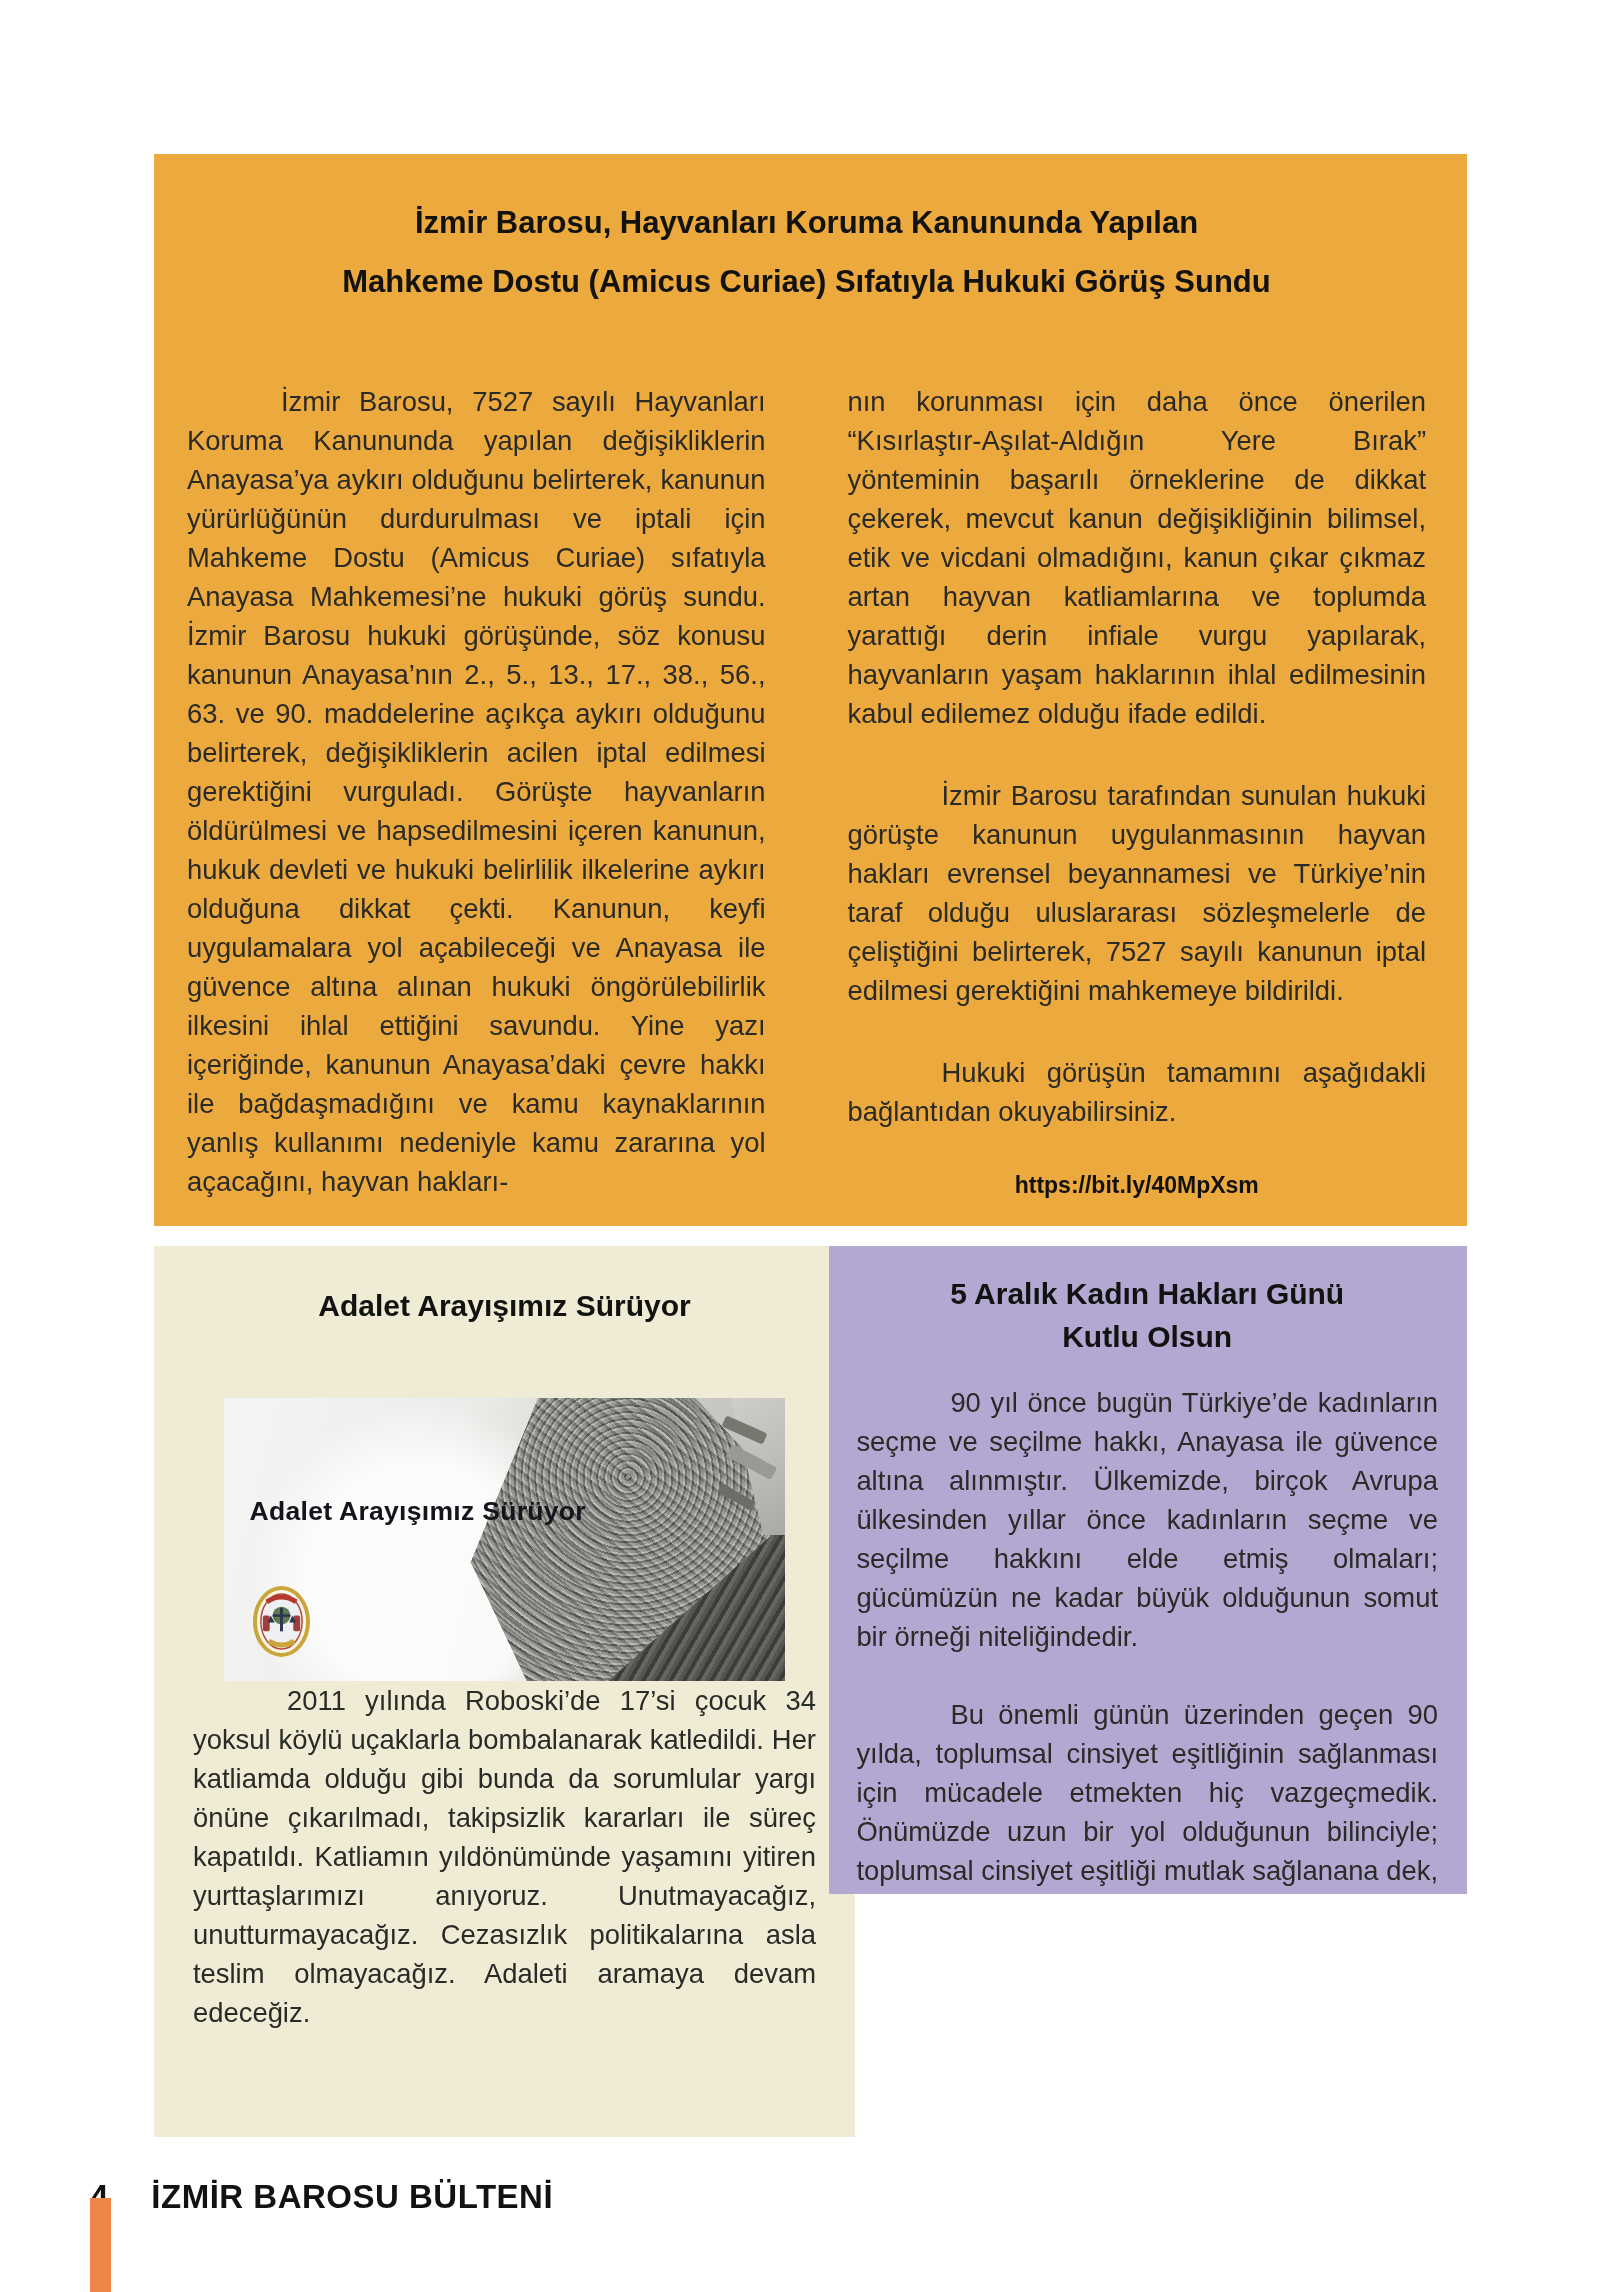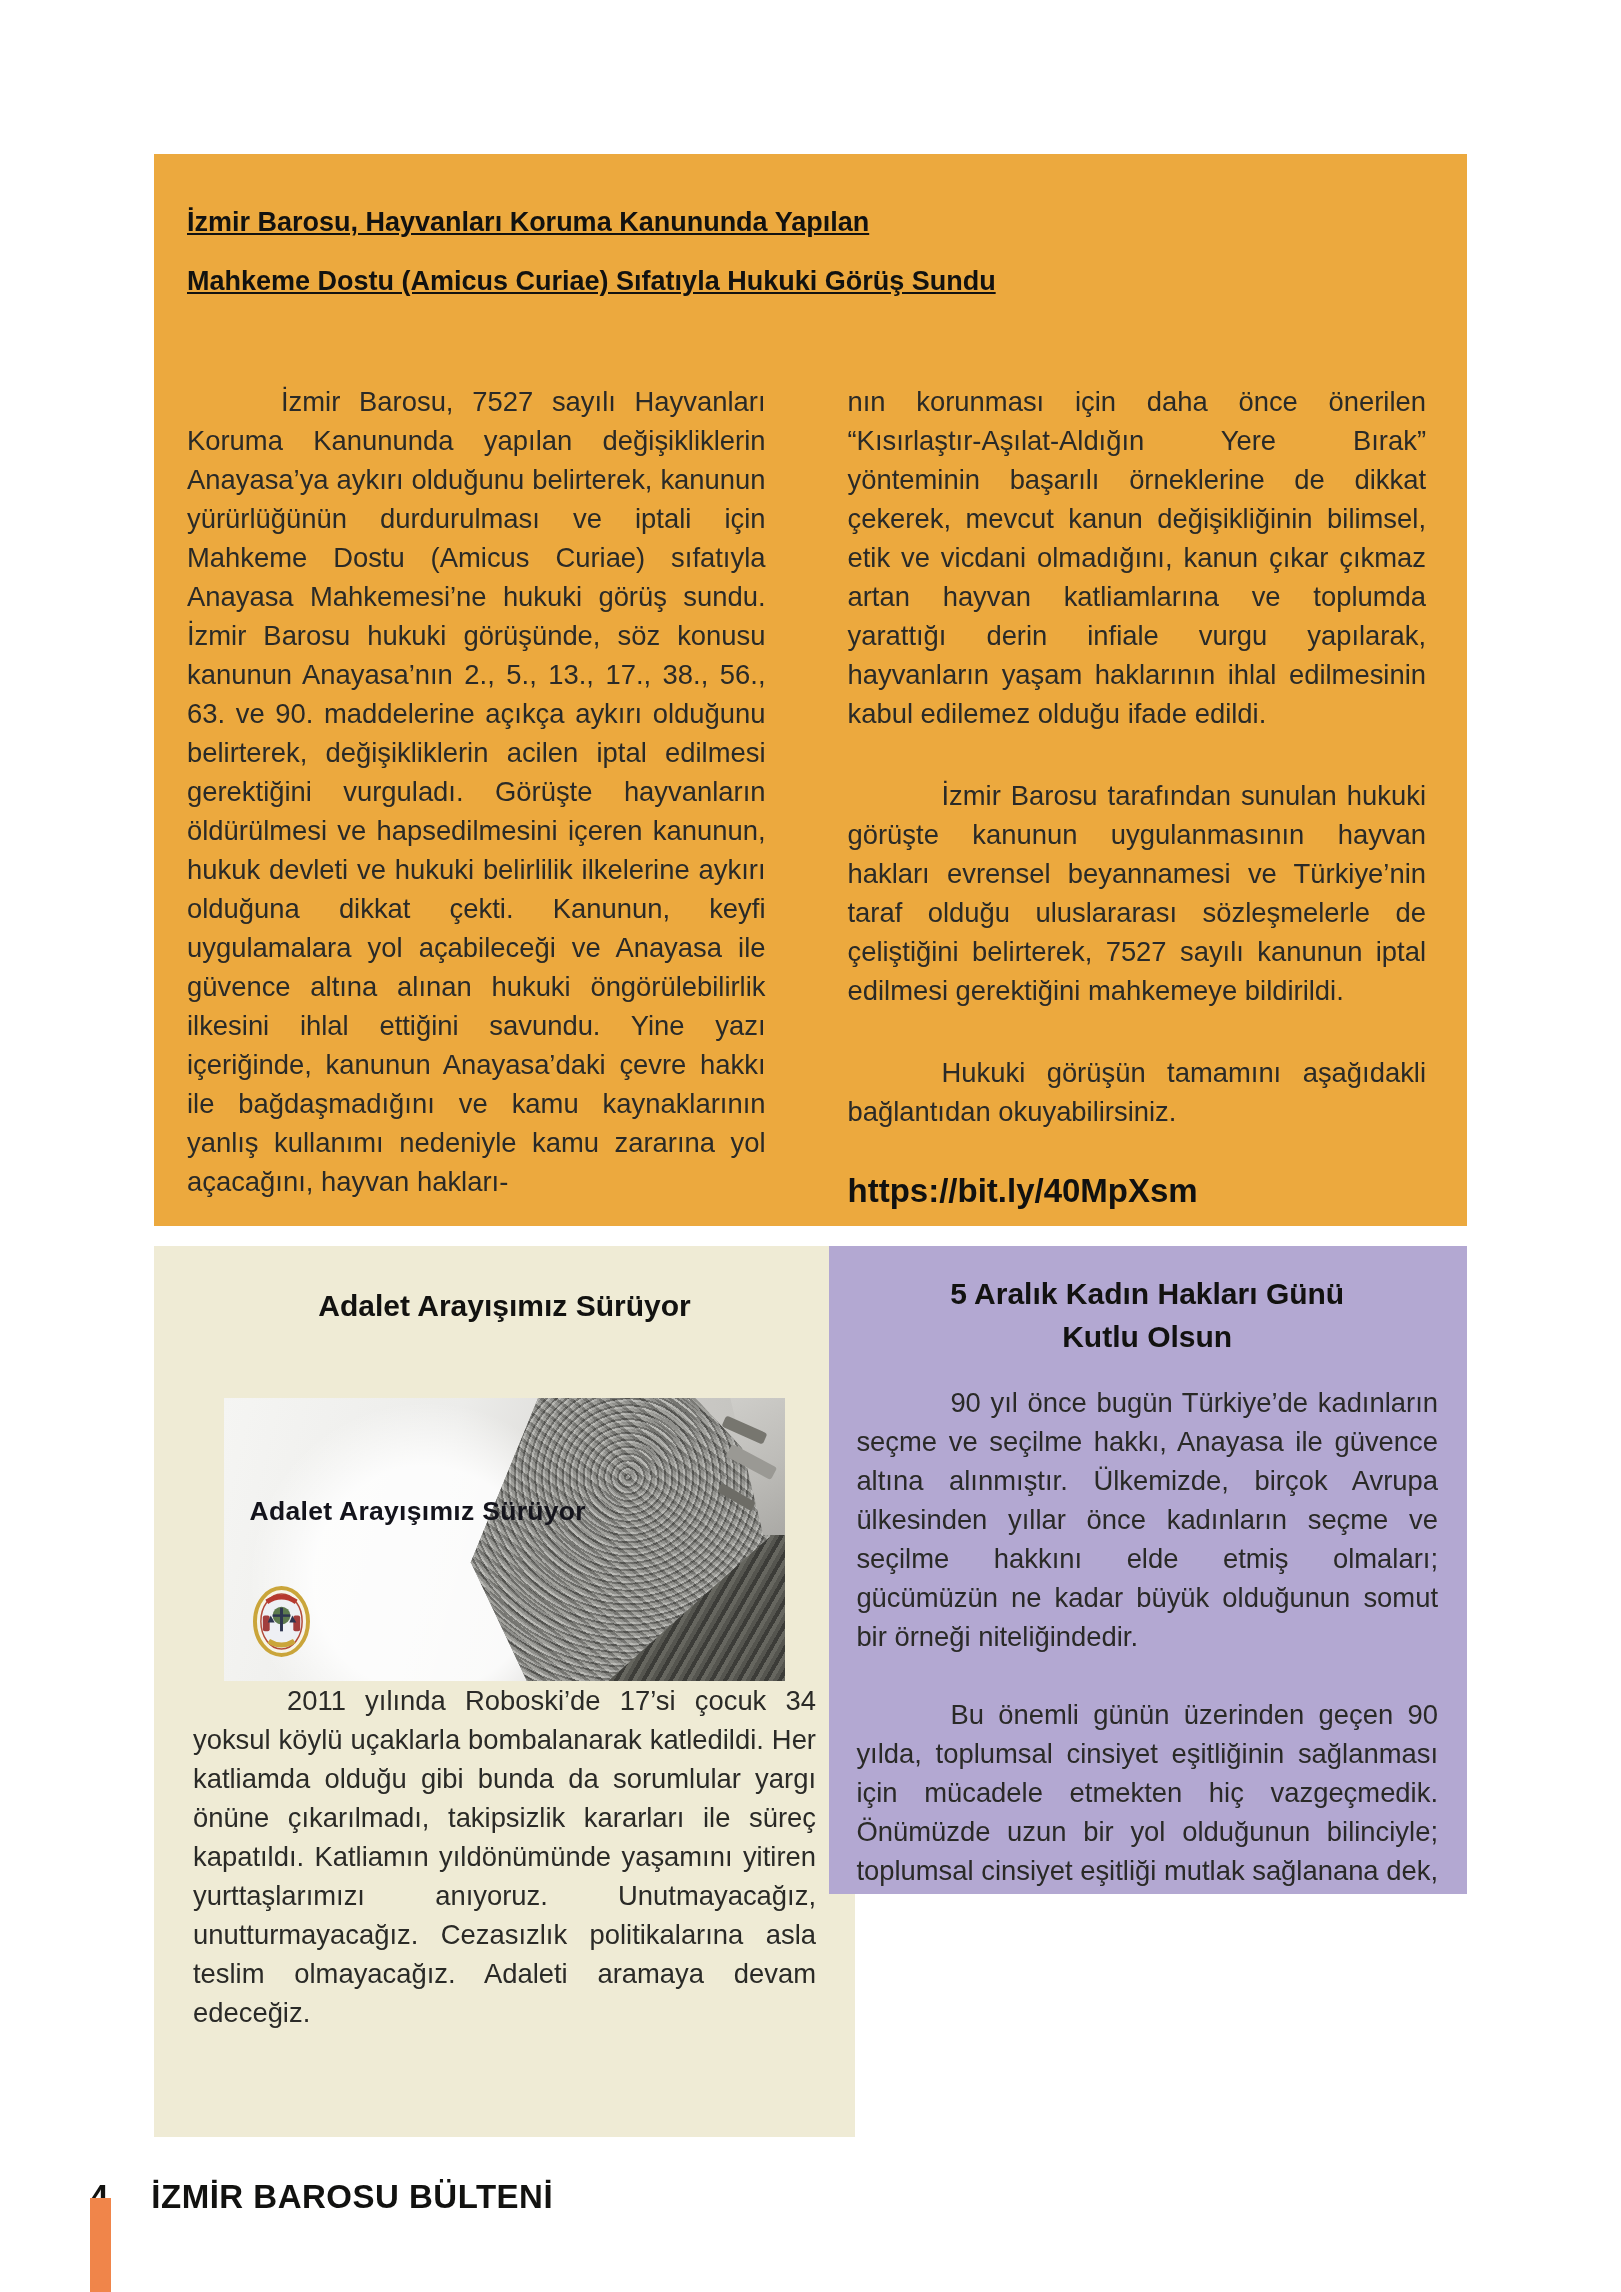--- a/index.html
+++ b/index.html
@@ -9,32 +9,32 @@
     color:#242422;-webkit-font-smoothing:antialiased;overflow:hidden;
   }
   *{box-sizing:border-box;}
 
   
   .article-box{
     position:absolute;left:154px;top:154px;width:1313px;height:1072px;
     background:#ECA93E;padding:39px 41px 29px 33px;overflow:hidden;
   }
   .article-title{
-    text-align:left;font-weight:bold;color:#121210;
-    font-size:27px;line-height:59px;margin:0 0 29px 0;text-decoration:underline;
+    text-align:center;font-weight:bold;color:#121210;
+    font-size:31px;line-height:59px;margin:0 0 29px 0;
   }
   .article-cols{display:flex;gap:82px;}
   .col{flex:1 1 0;min-width:0;margin-top:42px;}
   p.body{
     margin:0;font-size:27.4px;line-height:39px;text-align:justify;color:#2a2a27;
   }
   p.body.indent{text-indent:94px;}
   p.body + p.body{margin-top:43px;}
   .article-link{
-    margin-top:41px;font-weight:bold;font-size:33px;color:#111110;
+    margin-top:41px;text-align:center;font-weight:bold;font-size:23px;color:#111110;
   }
 
   
   .justice-box{
     position:absolute;left:154px;top:1246px;width:701px;height:891px;
     background:#EFEBD5;padding:39px 39px 29px 39px;overflow:hidden;
   }
   .box-title{
     text-align:center;font-weight:bold;color:#121210;
     font-size:30px;line-height:41px;margin:0;

